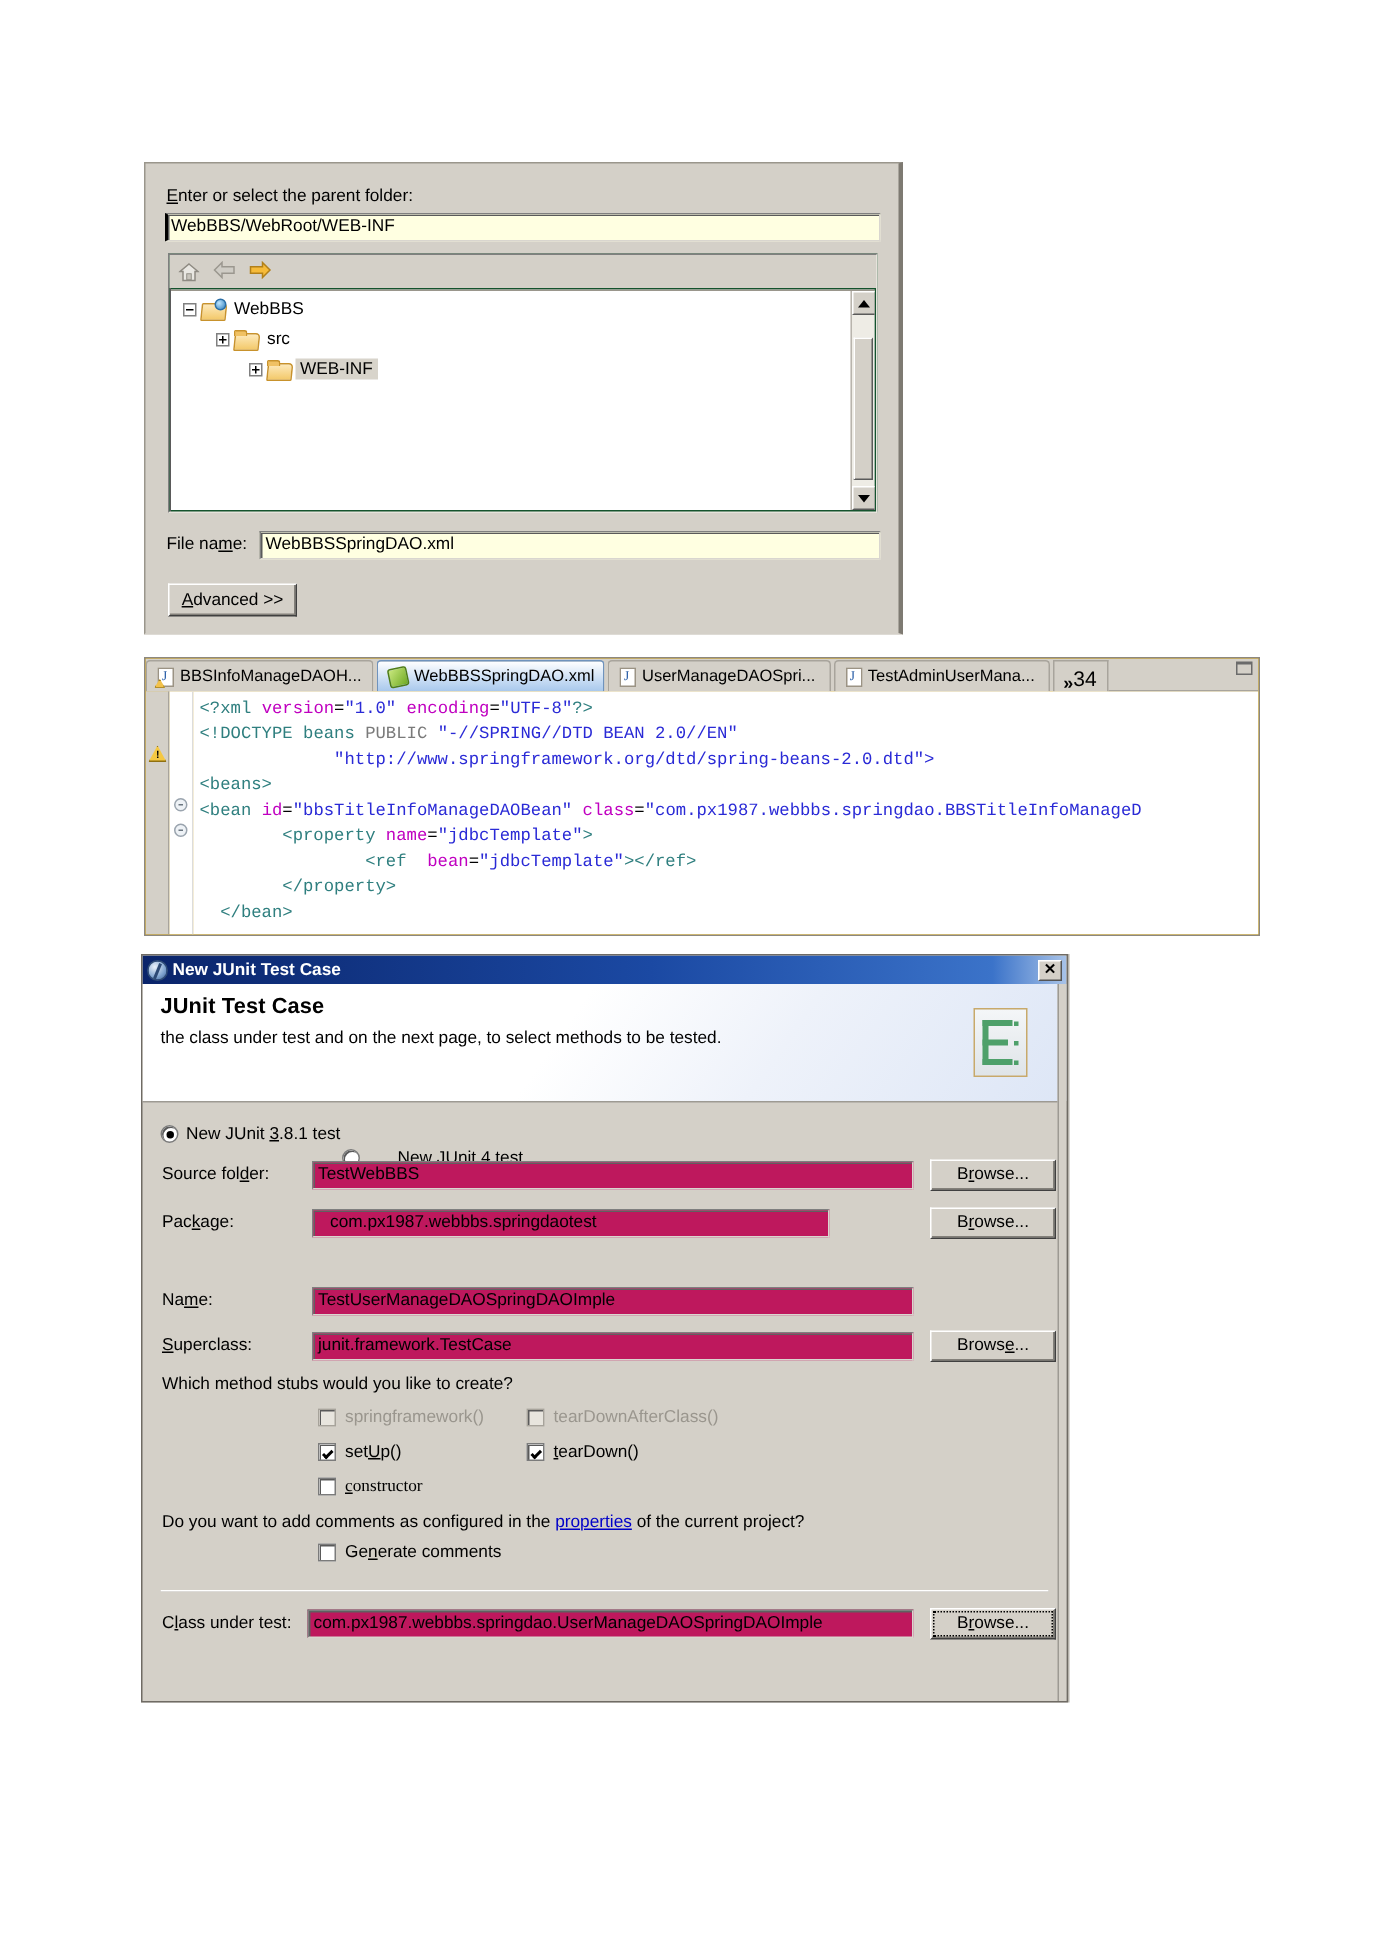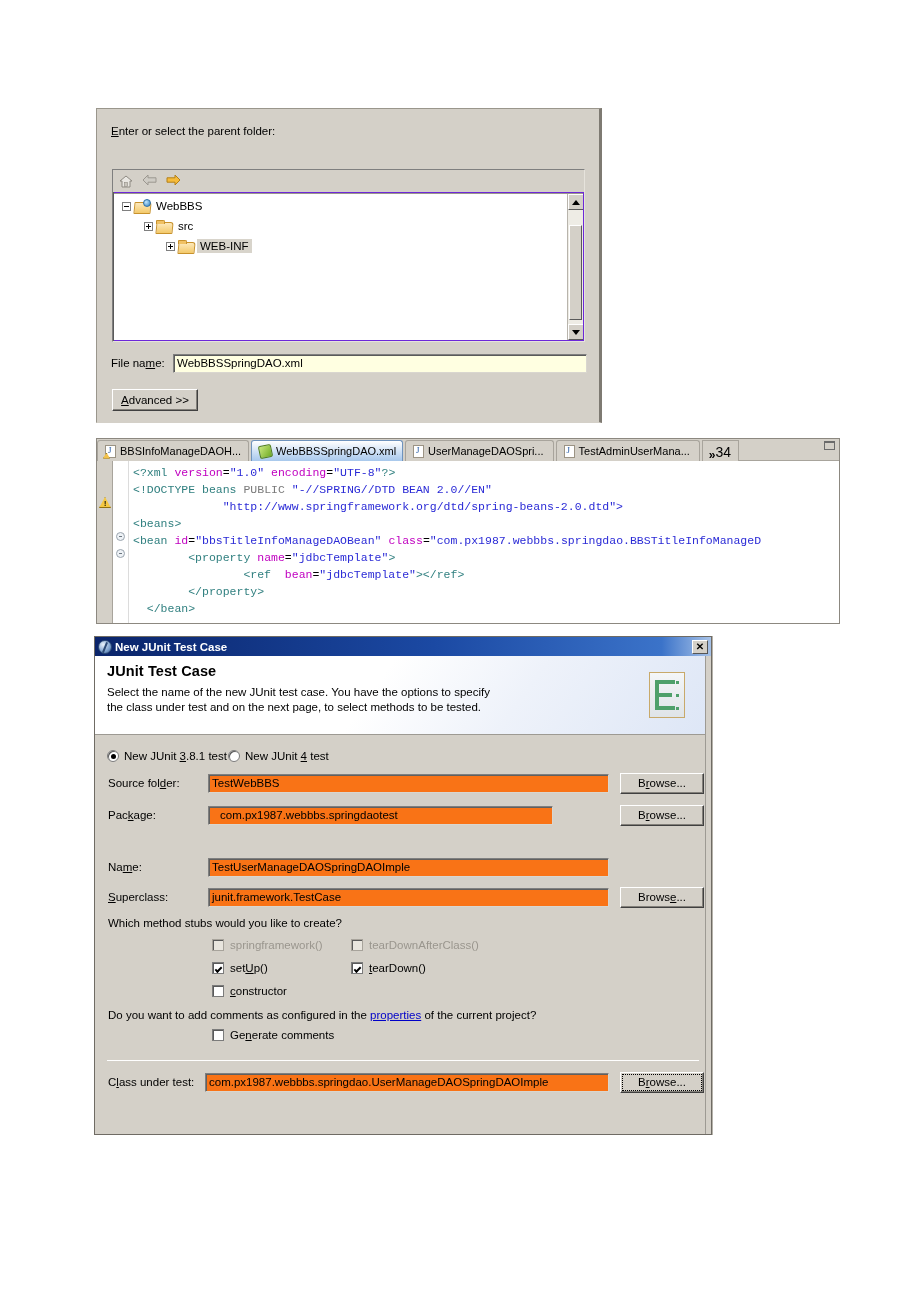--- a/index.html
+++ b/index.html
@@ -36,21 +36,21 @@
     color:#000;
     white-space:nowrap; overflow:hidden;
   }
   .field.caret { border-left:2px solid #000; padding-left:2px; }
 
   #nf-label { position:absolute; left:14px; top:16px; }
   #nf-parent-input { position:absolute; left:13px; top:33px; width:477px; }
 
   #nf-tree-wrap {
     position:absolute; left:15px; top:60px; width:473px; height:173px;
-    background:#6d28d9;
+    background:#14532d;
     border:1px solid #7f7f7f;
     border-right-color:#e6e3dc; border-bottom-color:#e6e3dc;
     box-shadow: inset 1px 1px 0 #5a5a5a;
   }
   #nf-tree-toolbar {
     height:22px; display:flex; align-items:center; gap:9px; padding-left:6px;
     background:#d4d0c8;
   }
   #nf-tree-body {
     position:absolute; left:1px; top:23px; right:1px; bottom:1px;
@@ -244,21 +244,21 @@
   #junit-bigicon .b1 { top:7px; width:20px; }
   #junit-bigicon .b2 { top:20px; width:17px; }
   #junit-bigicon .b3 { top:33px; width:20px; }
   #junit-bigicon .spine { position:absolute; left:5px; top:7px; width:4px; height:30px; background:#4ea06a; }
   #junit-bigicon .dot { position:absolute; right:5px; width:3px; height:3px; background:#4ea06a; }
   #junit-bigicon .d1 { top:8px; } #junit-bigicon .d2 { top:21px; } #junit-bigicon .d3 { top:34px; }
 
   #junit-form { position:relative; padding:0; }
   .row { position:absolute; display:flex; align-items:center; }
   .tfield {
-    background:#f97316; border:1px solid #7f7f7f;
+    background:#be185d; border:1px solid #7f7f7f;
     border-right-color:#d9d6cf; border-bottom-color:#d9d6cf;
     box-shadow: inset 1px 1px 0 #606060;
     height:19px; line-height:17px; padding:0 3px;
     font-size:11.5px; white-space:nowrap; overflow:hidden;
   }
   .btn {
     background:#d4d0c8; height:21px; min-width:84px;
     border:1px solid #ffffff; border-right-color:#404040; border-bottom-color:#404040;
     box-shadow: inset -1px -1px 0 #83807a;
     font-size:11.5px; line-height:19px; text-align:center; cursor:default;
@@ -295,20 +295,21 @@
     background:#ffffff; border-left:1px solid #b5b2aa;
   }
 </style>
 </head>
 <body>
 
 <div id="panel-newfile">
 
   <div id="nf-label" class="lbl"><span class="u">E</span><span>nter or select the parent folder:</span></div>
 
+  <div id="nf-parent-input" class="field caret">WebBBS/WebRoot/WEB-INF</div>
 
   <div id="nf-tree-wrap">
     <div id="nf-tree-toolbar">
       <span style="display:inline-block;width:14px;height:13px;position:relative;">
         <svg width="14" height="13" viewBox="0 0 14 13">
             <path d="M7 1 L13 6 L11 6 L11 12 L3 12 L3 6 L1 6 Z" fill="#e9e7e2" stroke="#8e8a82" stroke-width="1"></path>
             <rect x="5.5" y="7.5" width="3" height="4" fill="#c9c5bd" stroke="#8e8a82" stroke-width=".6"></rect>
           </svg>
       </span>
       <span style="display:inline-block;">
@@ -407,41 +408,40 @@
 
   <div id="junit-title">
     <span id="junit-title-ico"></span>
     <span>New JUnit Test Case</span>
     <span id="junit-close">✕</span>
   </div>
 
   <div id="junit-header">
     <div id="junit-h1">JUnit Test Case</div>
     <div id="junit-desc">
-      <div>Select the name of the new JUnit test case. You have the options to specify</div>
       <div>the class under test and on the next page, to select methods to be tested.</div>
     </div>
     <div id="junit-bigicon">
       <div class="spine"></div>
       <div class="bar b1"></div>
         <div class="bar b2"></div>
         <div class="bar b3"></div>
       <div class="dot d1"></div>
         <div class="dot d2"></div>
         <div class="dot d3"></div>
     </div>
   </div>
 
   <div id="junit-form">
 
     <div class="row" style="left:12px; top:15px;">
       <span class="radio on"></span>
       <span class="lbl">New JUnit <span class="u">3</span>.8.1 test</span>
     </div>
-    <div class="row" style="left:133px; top:15px;">
+    <div class="row" style="left:133px; top:31px;gap:20px;">
       <span class="radio"></span>
       <span class="lbl">New JUnit <span class="u">4</span> test</span>
     </div>
 
     <div class="lbl row" style="left:13px; top:42px;">Source fol<span class="u">d</span>er:</div>
     <div class="tfield" style="position:absolute; left:113px; top:39px; width:401px;">TestWebBBS</div>
     <div class="btn" style="position:absolute; left:525px; top:38px; width:84px;">B<span class="u">r</span>owse...</div>
 
     <div class="lbl row" style="left:13px; top:74px;">Pac<span class="u">k</span>age:</div>
     <div class="tfield" style="position:absolute; left:113px; top:71px; width:345px;padding-left:11px;">com.px1987.webbbs.springdaotest</div>
@@ -465,21 +465,21 @@
       <span class="lbl dis-txt">tearDownAfterClass()</span>
     </div>
     <div class="row" style="left:117px; top:227px;">
       <span class="cbox on"></span>
       <span class="lbl">set<span class="u">U</span>p()</span>
     </div>
     <div class="row" style="left:256px; top:227px;">
       <span class="cbox on"></span>
       <span class="lbl"><span class="u">t</span>earDown()</span>
     </div>
-    <div class="row" style="left:117px; top:250px;">
+    <div class="row" style="left:117px; top:250px;font-family:Liberation Serif, serif;">
       <span class="cbox"></span>
       <span class="lbl"><span class="u">c</span>onstructor</span>
     </div>
 
     <div class="lbl" style="position:absolute; left:13px; top:274px;"><span>Do you want to add comments as configured in the </span><span class="link">properties</span><span> of the current project?</span></div>
 
     <div class="row" style="left:117px; top:294px;">
       <span class="cbox"></span>
       <span class="lbl">Ge<span class="u">n</span>erate comments</span>
     </div>

